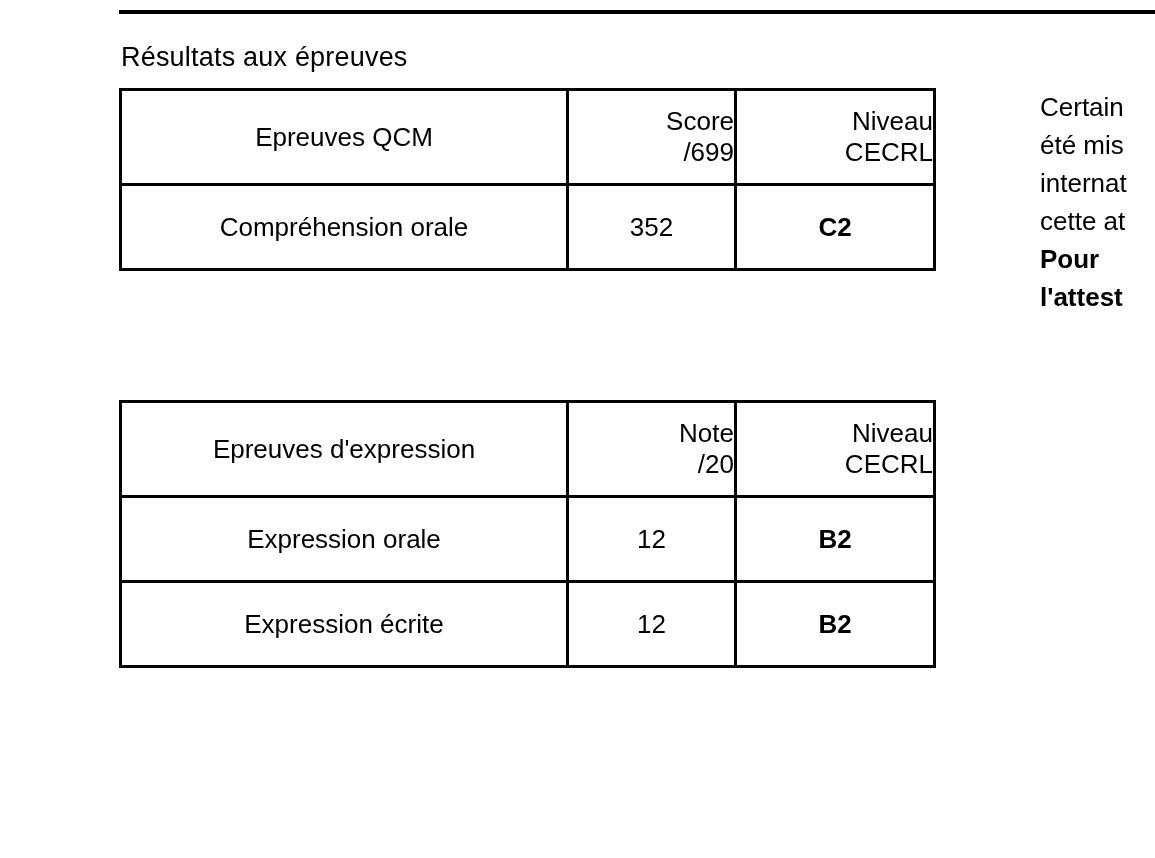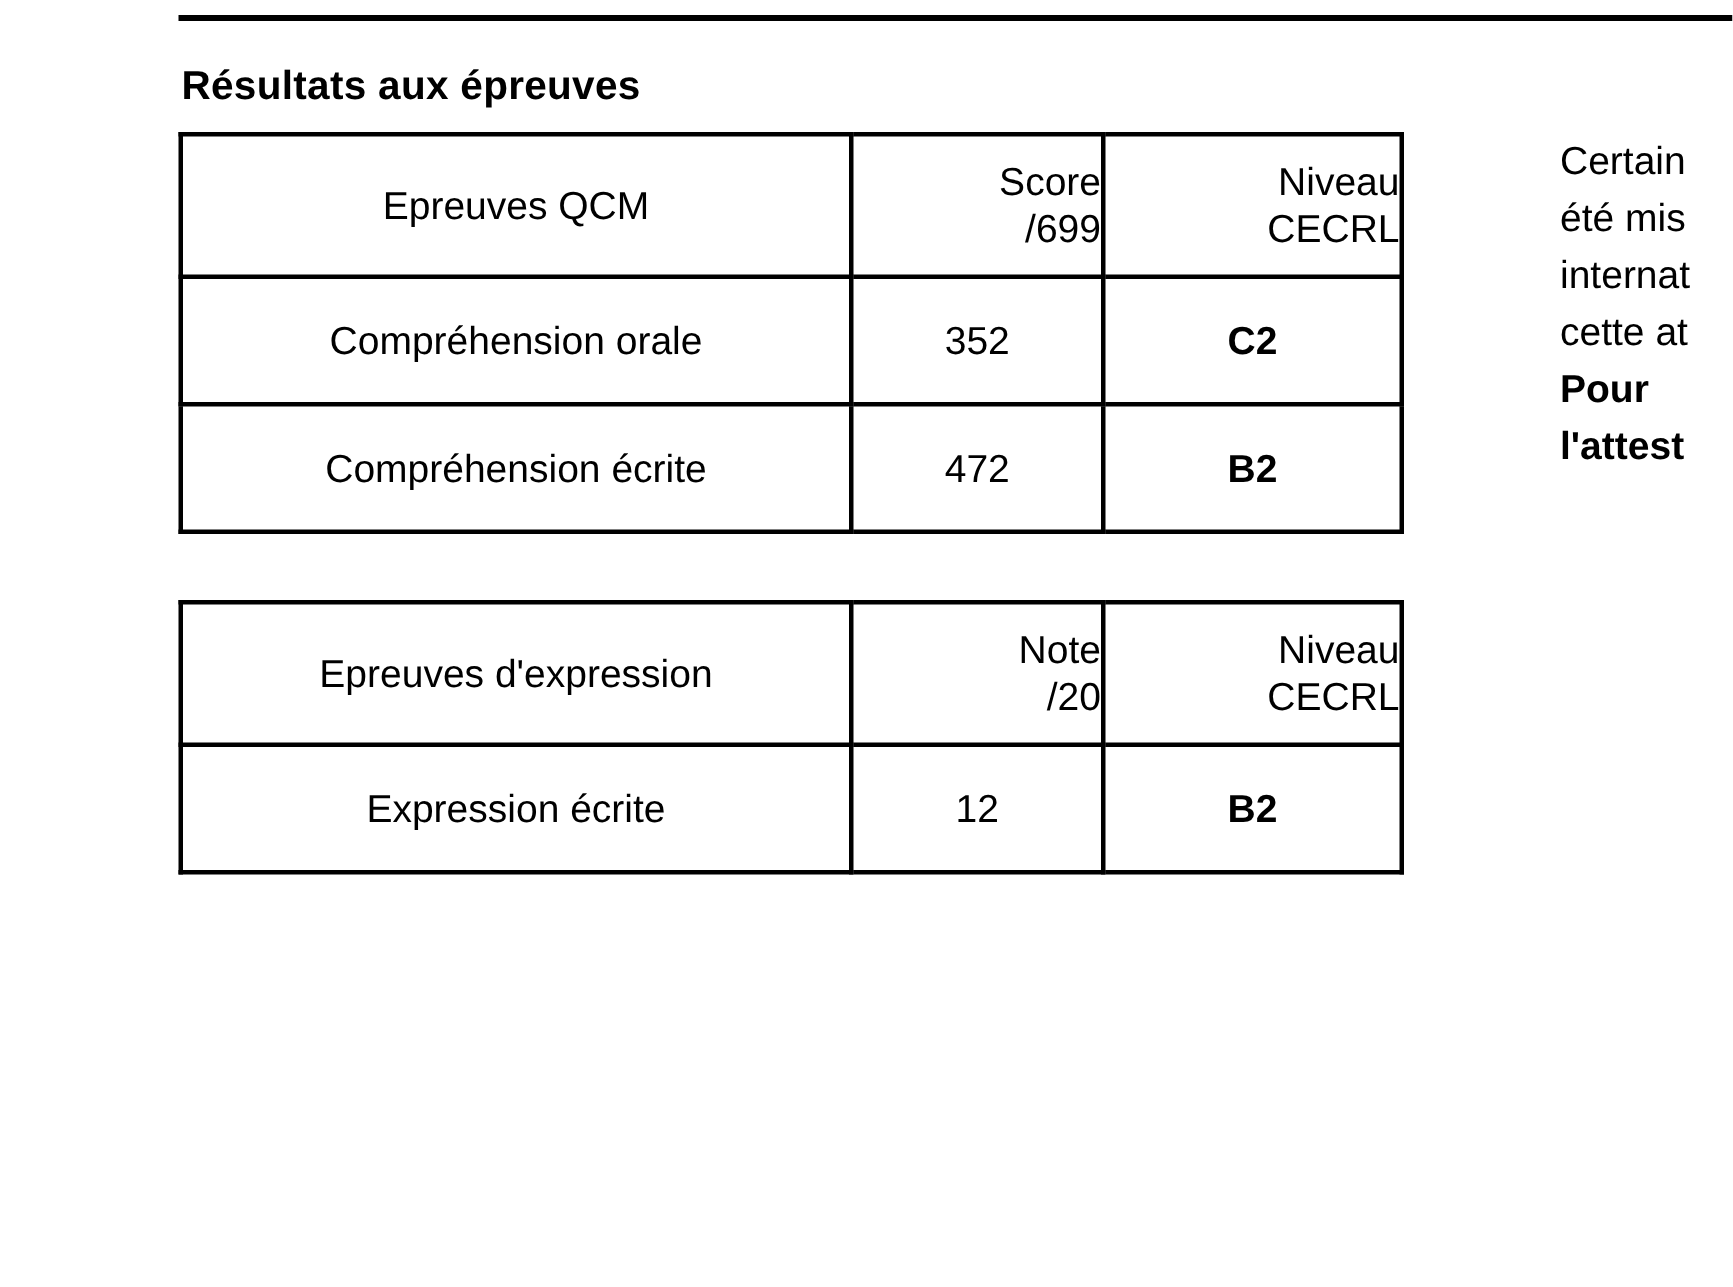--- a/index.html
+++ b/index.html
@@ -26,21 +26,21 @@
     top: 10px;
     width: 1036px;
     height: 0;
     border-top: 4px solid #000000;
   }
   .section-title {
     position: absolute;
     left: 121px;
     top: 42px;
     font-size: 27px;
-    font-weight: bold;
+    font-weight: normal;
     letter-spacing: 0.2px;
   }
   table.results {
     position: absolute;
     border-collapse: collapse;
     table-layout: fixed;
   }
   table.results td {
     border: 3px solid #000000;
     text-align: center;
@@ -103,40 +103,40 @@
         <td class="col-level hdr-two-line">
           <span>Niveau</span>
           <span>CECRL</span>
         </td>
       </tr>
       <tr class="data-row">
         <td class="col-label">Compréhension orale</td>
         <td class="col-score">352</td>
         <td class="col-level level-val">C2</td>
       </tr>
-      <tr class="data-row">
-        <td class="col-label">Compréhension écrite</td>
-        <td class="col-score">472</td>
-        <td class="col-level level-val">B2</td>
-      </tr>
     </tbody>
   </table>
 
   <table class="results" id="table-expression">
     <tbody>
       <tr class="hdr-row">
         <td class="col-label">Epreuves d'expression</td>
         <td class="col-score hdr-two-line">
           <span>Note</span>
           <span>/20</span>
         </td>
         <td class="col-level hdr-two-line">
           <span>Niveau</span>
           <span>CECRL</span>
         </td>
+      </tr>
+      <tr class="data-row">
+        <td class="col-label">Expression orale</td>
+        <td class="col-score">12</td>
+        <td class="col-level level-val">B2</td>
       </tr>
       <tr class="data-row">
         <td class="col-label">Expression écrite</td>
         <td class="col-score">12</td>
         <td class="col-level level-val">B2</td>
       </tr>
     </tbody>
   </table>
 
   <div class="side-text">

